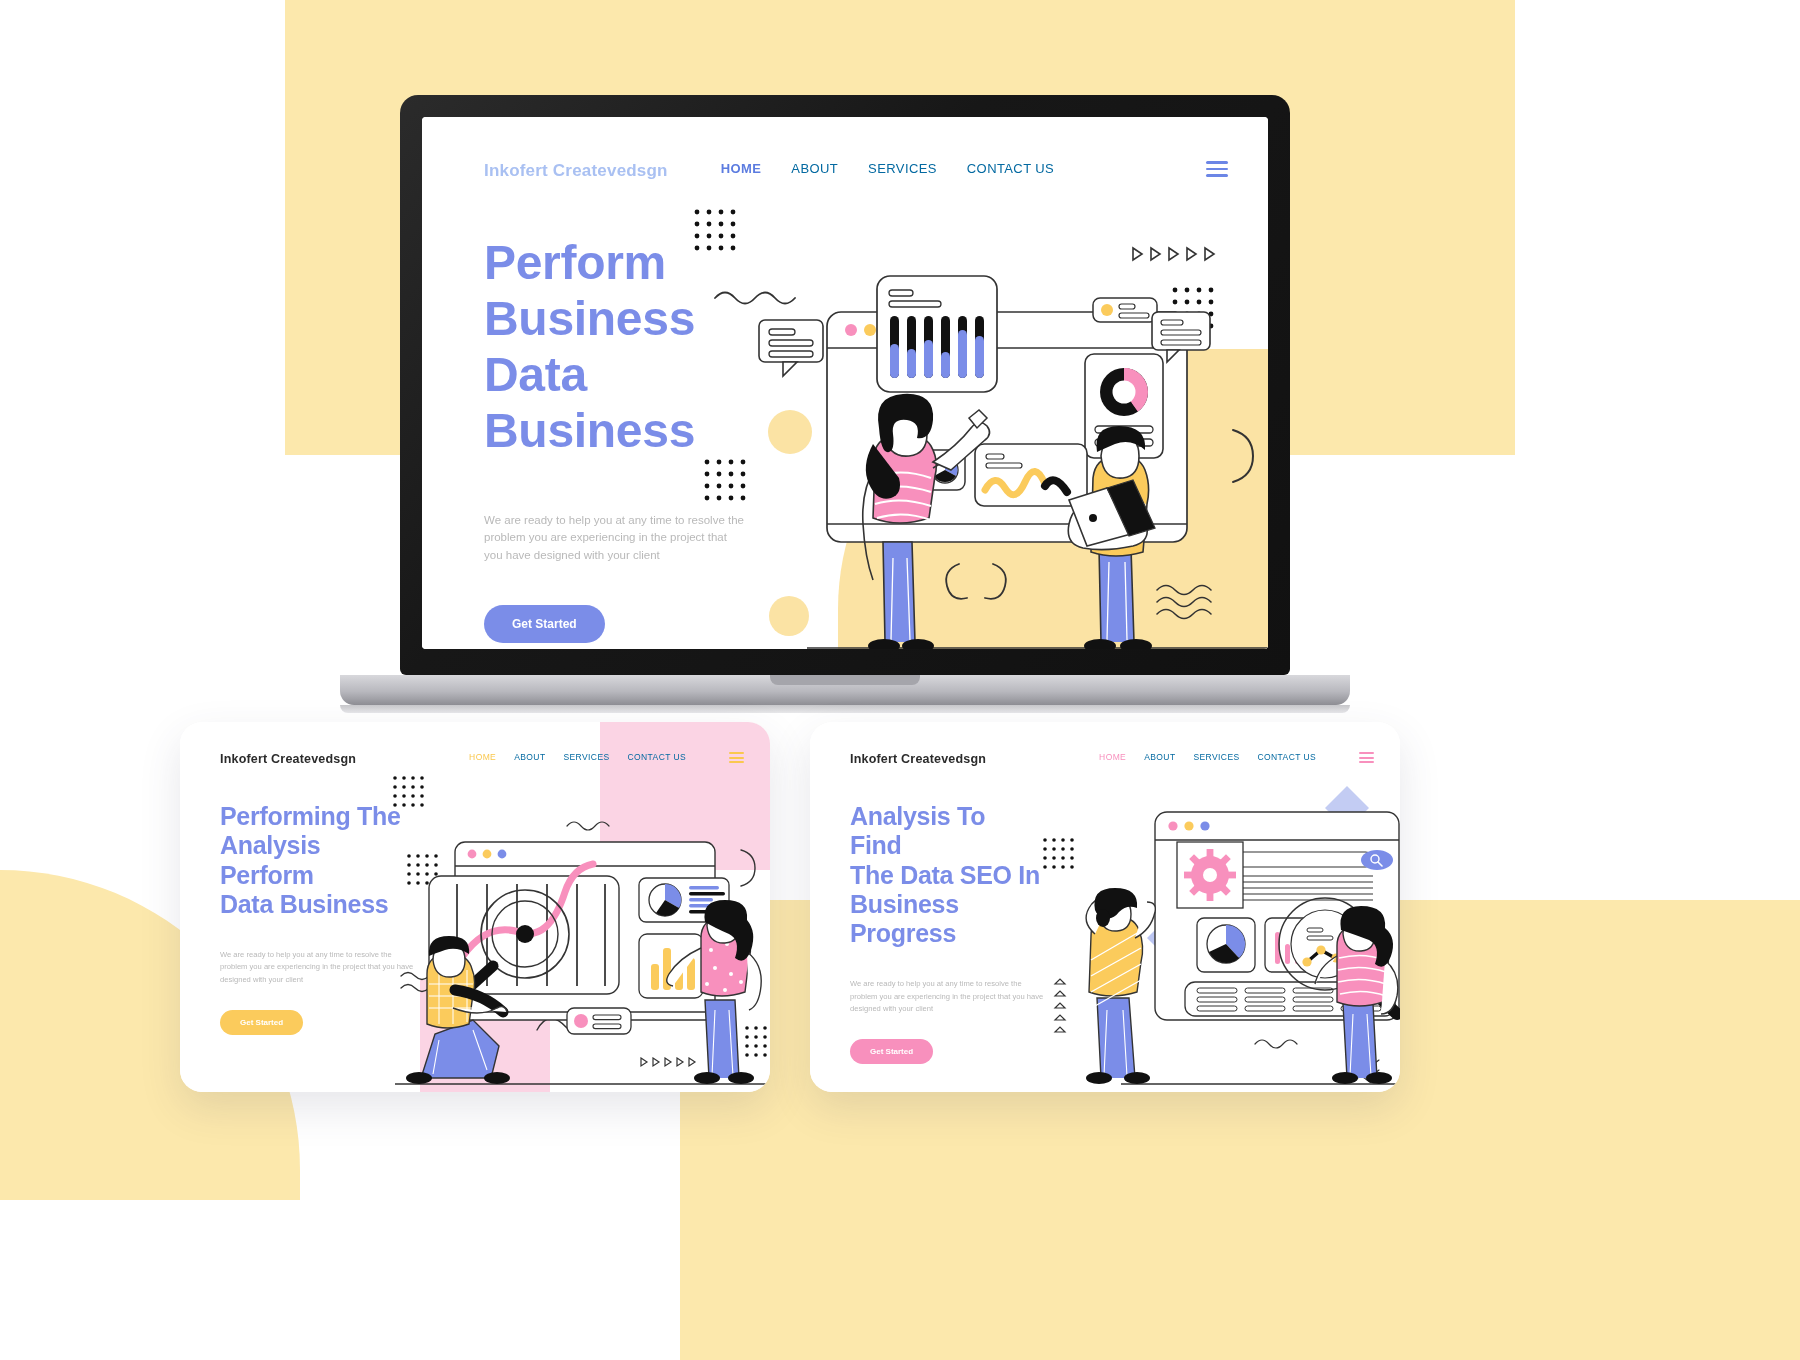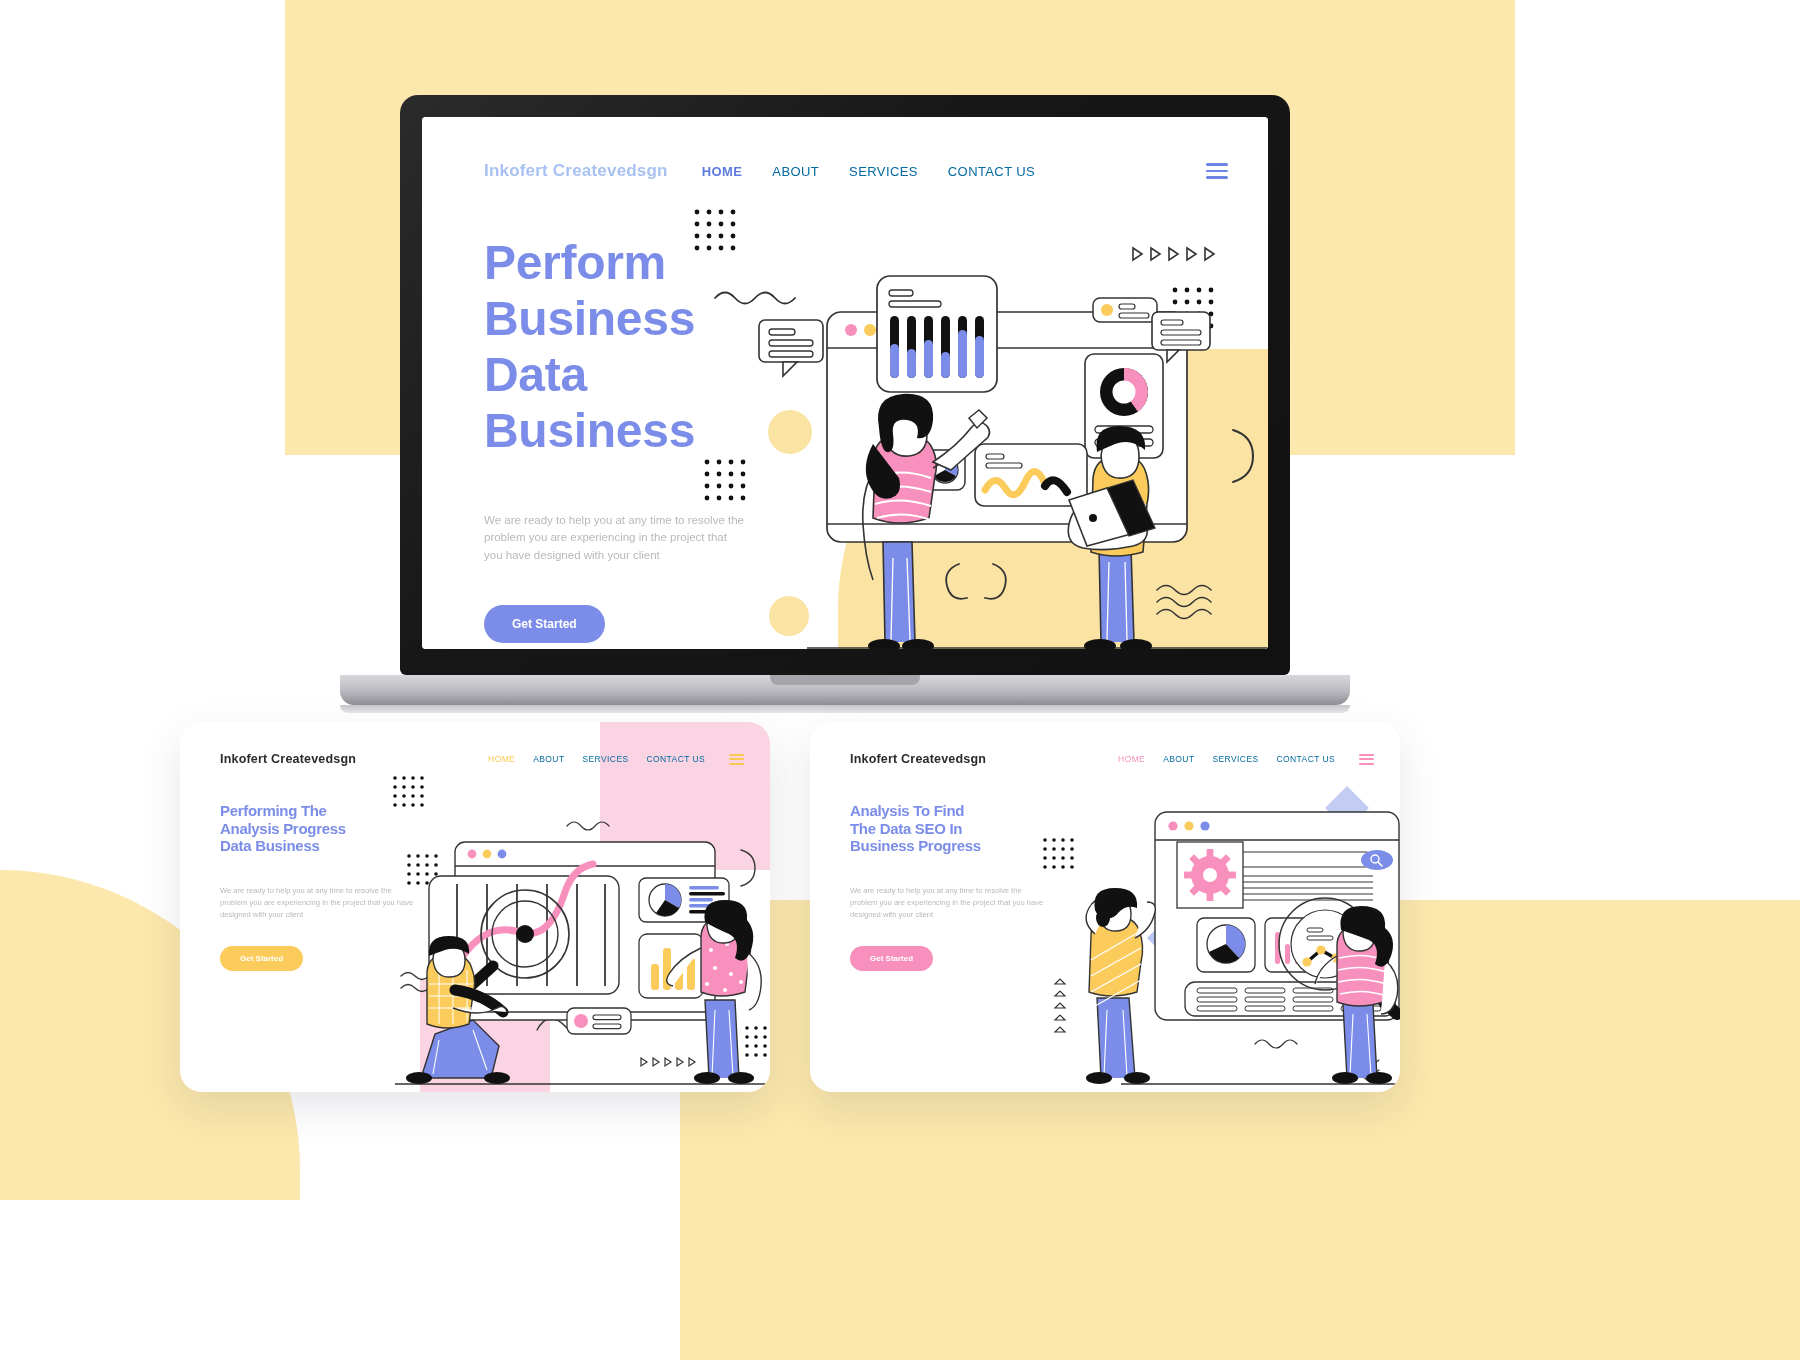--- a/index.html
+++ b/index.html
@@ -57,22 +57,23 @@
   .laptop-foot {
     width: 1010px; height: 8px; margin: 0 auto;
     background: linear-gradient(180deg,#9a9aa0,#d5d5d9);
     border-radius: 0 0 20px 20px; opacity: .55;
   }
 
   
   .page { position: relative; width: 100%; height: 100%; background: #fff; overflow: hidden; }
   .nav {
     position: relative; z-index: 20;
-    display: flex; align-items: center;
+    display: flex; align-items: flex-start;
     padding: 42px 48px 0 62px;
+    gap: 19px;
   }
   .brand { font-weight: bold; letter-spacing: .2px; }
   .nav-links { display: flex; align-items: center; }
   .nav-links a {
     text-decoration: none; color: #0369a1; letter-spacing: .4px;
   }
   .burger { margin-left: auto; display: flex; flex-direction: column; justify-content: space-between; }
   .burger i { display: block; border-radius: 2px; }
 
   .hero { position: relative; z-index: 15; }
@@ -102,21 +103,21 @@
     box-shadow: 0 16px 42px rgba(60,60,90,.13);
   }
   .card-1 { left: 180px; top: 722px; width: 590px; height: 370px; }
   .card-2 { left: 810px; top: 722px; width: 590px; height: 370px; }
   .cp .nav { padding: 30px 26px 0 40px; }
   .cp .brand { font-size: 12.5px; color: #2b2b2b; }
   .cp .nav-links { gap: 18px; margin-left: auto; font-size: 8.5px; }
   .cp .burger { margin-left: 24px; width: 15px; height: 11px; }
   .cp .burger i { height: 2px; }
   .cp .hero { padding: 36px 0 0 40px; width: 230px; }
-  .cp .hero h1 { font-size: 15px; }
+  .cp .hero h1 { font-size: 25px; }
   .cp .hero p { font-size: 7.6px; margin-top: 30px; width: 196px; line-height: 1.62; }
   .cp .btn { font-size: 8px; padding: 8px 20px; margin-top: 24px; }
 
   .card-1 .nav-links a.active { color: #FAC84F; }
   .card-1 .burger i { background: #FAC84F; }
   .card-1 .btn { background: #FBCB5C; }
   .card-2 .nav-links a.active { color: #F890BD; }
   .card-2 .burger i { background: #F890BD; }
   .card-2 .btn { background: #F890BD; }
 
@@ -381,21 +382,21 @@
       <span class="burger">
           <i></i>
           <i></i>
           <i></i>
         </span>
     </div>
 
     <div class="hero">
       <h1>
         <span>Performing The</span><br>
-        <span>Analysis Progress</span><br>
+        <span>Analysis Perform</span><br>
         <span>Data Business</span>
       </h1>
       <p>We are ready to help you at any time to resolve the problem you are experiencing in the project that you have designed with your client</p>
       <button class="btn">Get Started</button>
     </div>
 
     <div class="illus">
       <svg viewBox="0 0 378 314" width="378" height="314">
         <g fill="none" stroke="#333" stroke-width="1.2" stroke-linecap="round">
           <path d="M172 48 q7 -8 14 0 t14 0 t14 0"></path>

